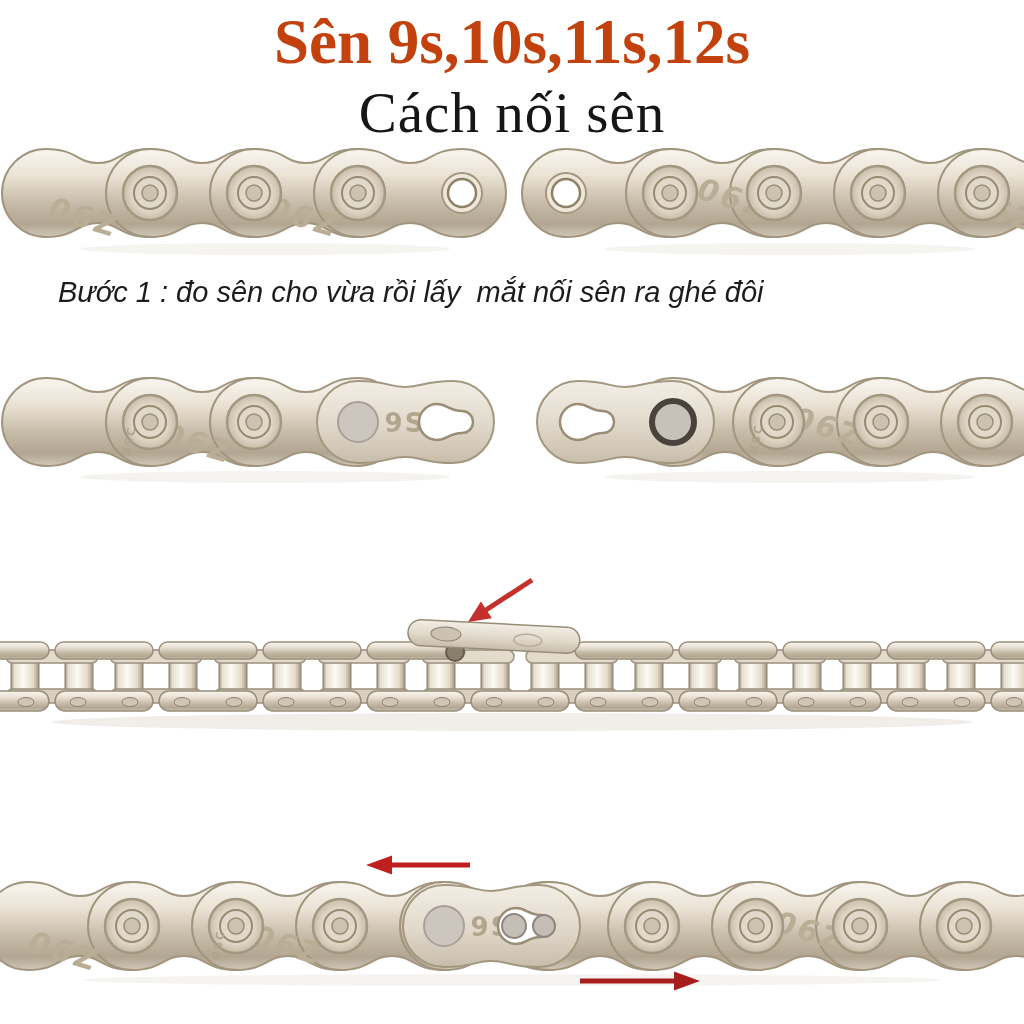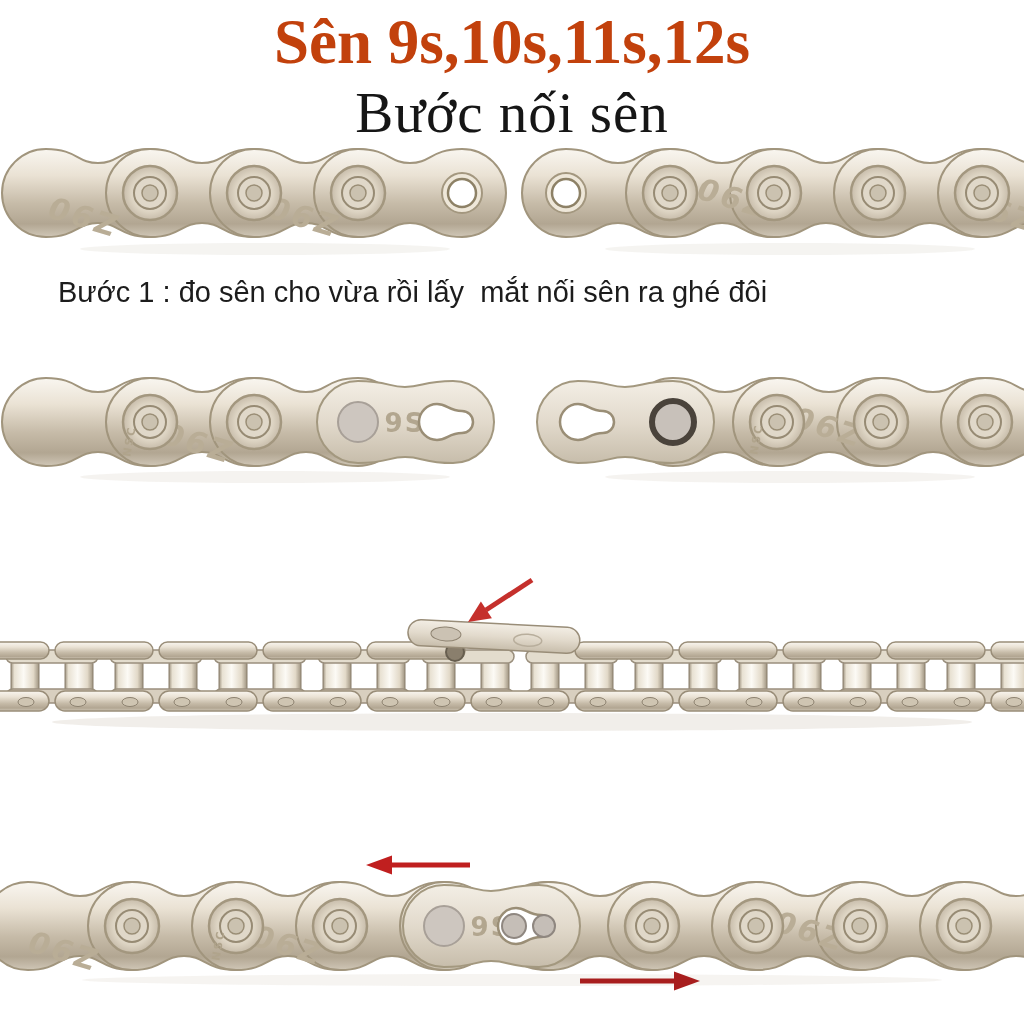--- a/index.html
+++ b/index.html
@@ -3,21 +3,21 @@
 <meta charset="utf-8">
 <style>
   html,body{margin:0;padding:0;background:#ffffff;}
   #canvas{position:relative;width:1024px;height:1024px;margin:0 auto;background:#ffffff;overflow:hidden;
           font-family:"Liberation Sans",sans-serif;}
   .title{position:absolute;top:6px;left:0;width:100%;text-align:center;
          font:700 63px "Liberation Serif",serif;color:#c2410c;letter-spacing:0px;}
   .subtitle{position:absolute;top:80px;left:0;width:100%;text-align:center;
          font:400 57px "Liberation Serif",serif;color:#161616;letter-spacing:1px;}
   .step{position:absolute;font:400 29px "Liberation Sans",sans-serif;color:#1c1c1c;white-space:pre;}
-  .step1{left:58px;top:276px;}
+  .step1{left:58px;top:276px;font-style:italic;}
   .step2{left:46px;top:497px;}
   svg{position:absolute;left:0;top:0;}
   .engr{fill:#b9ad96;font:600 30px "DejaVu Sans",sans-serif;letter-spacing:3px;text-anchor:middle;}
   .engr9{fill:#b2a68f;font:600 26px "DejaVu Sans",sans-serif;letter-spacing:2px;text-anchor:middle;}
   .engrsm{fill:#b0a48c;font:600 11px "DejaVu Sans",sans-serif;letter-spacing:2px;text-anchor:middle;}
 </style>
 </head>
 <body>
 
 <div id="canvas">
@@ -238,15 +238,15 @@
       <line x1="392" y1="865" x2="470" y2="865" stroke-width="5"></line>
       <polygon points="366,865 392,855.5 392,874.5" stroke="none"></polygon>
     </g>
     <g fill="#a81e1e" stroke="#a81e1e">
       <line x1="580" y1="981" x2="674" y2="981" stroke-width="5"></line>
       <polygon points="700,981 674,971.5 674,990.5" stroke="none"></polygon>
     </g>
   </svg>
 
   <div class="title">Sên 9s,10s,11s,12s</div>
-  <div class="subtitle">Bước nối sên</div>
+  <div class="subtitle">Cách nối sên</div>
   <div class="step step1">Bước 1 : đo sên cho vừa rồi lấy  mắt nối sên ra ghé đôi</div>
 </div>
 
 </body></html>

